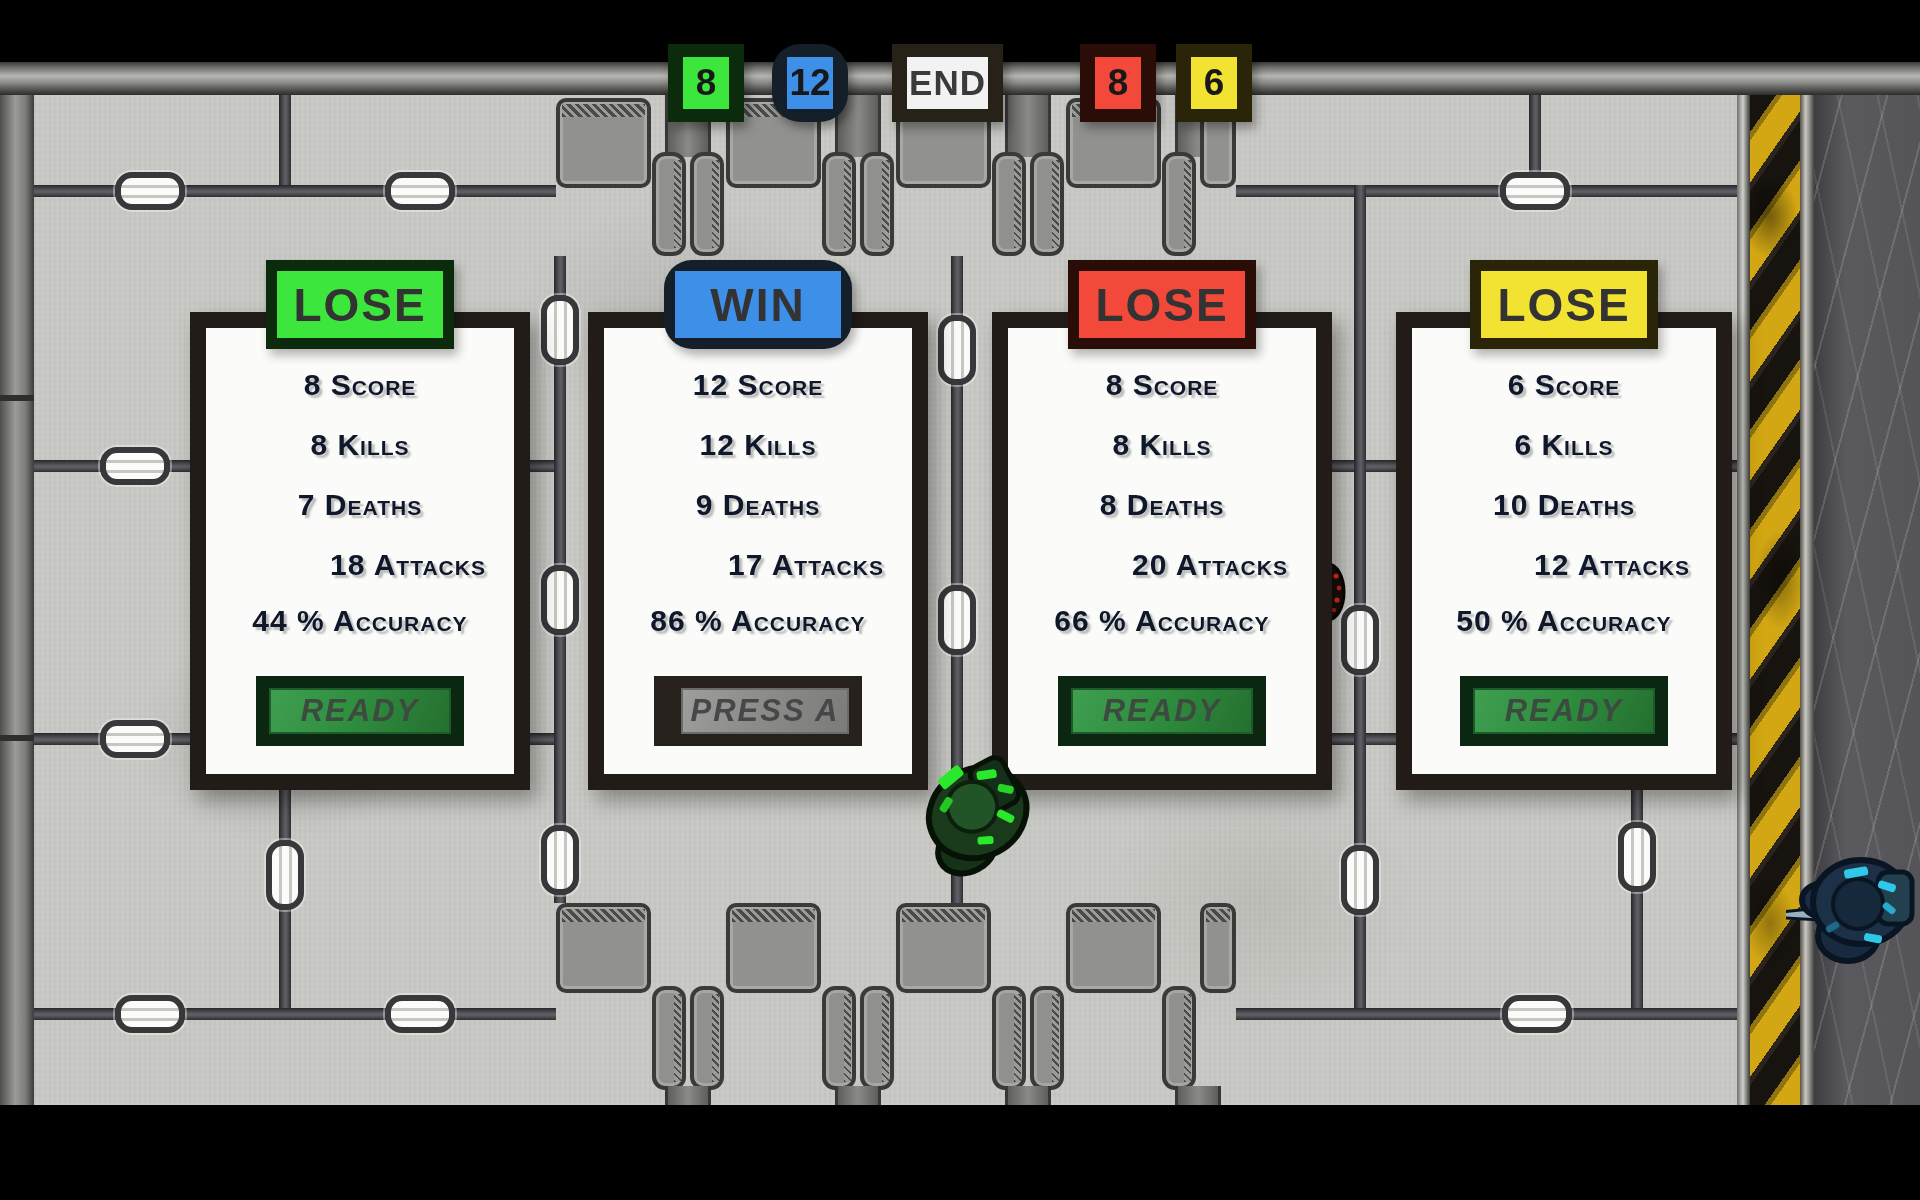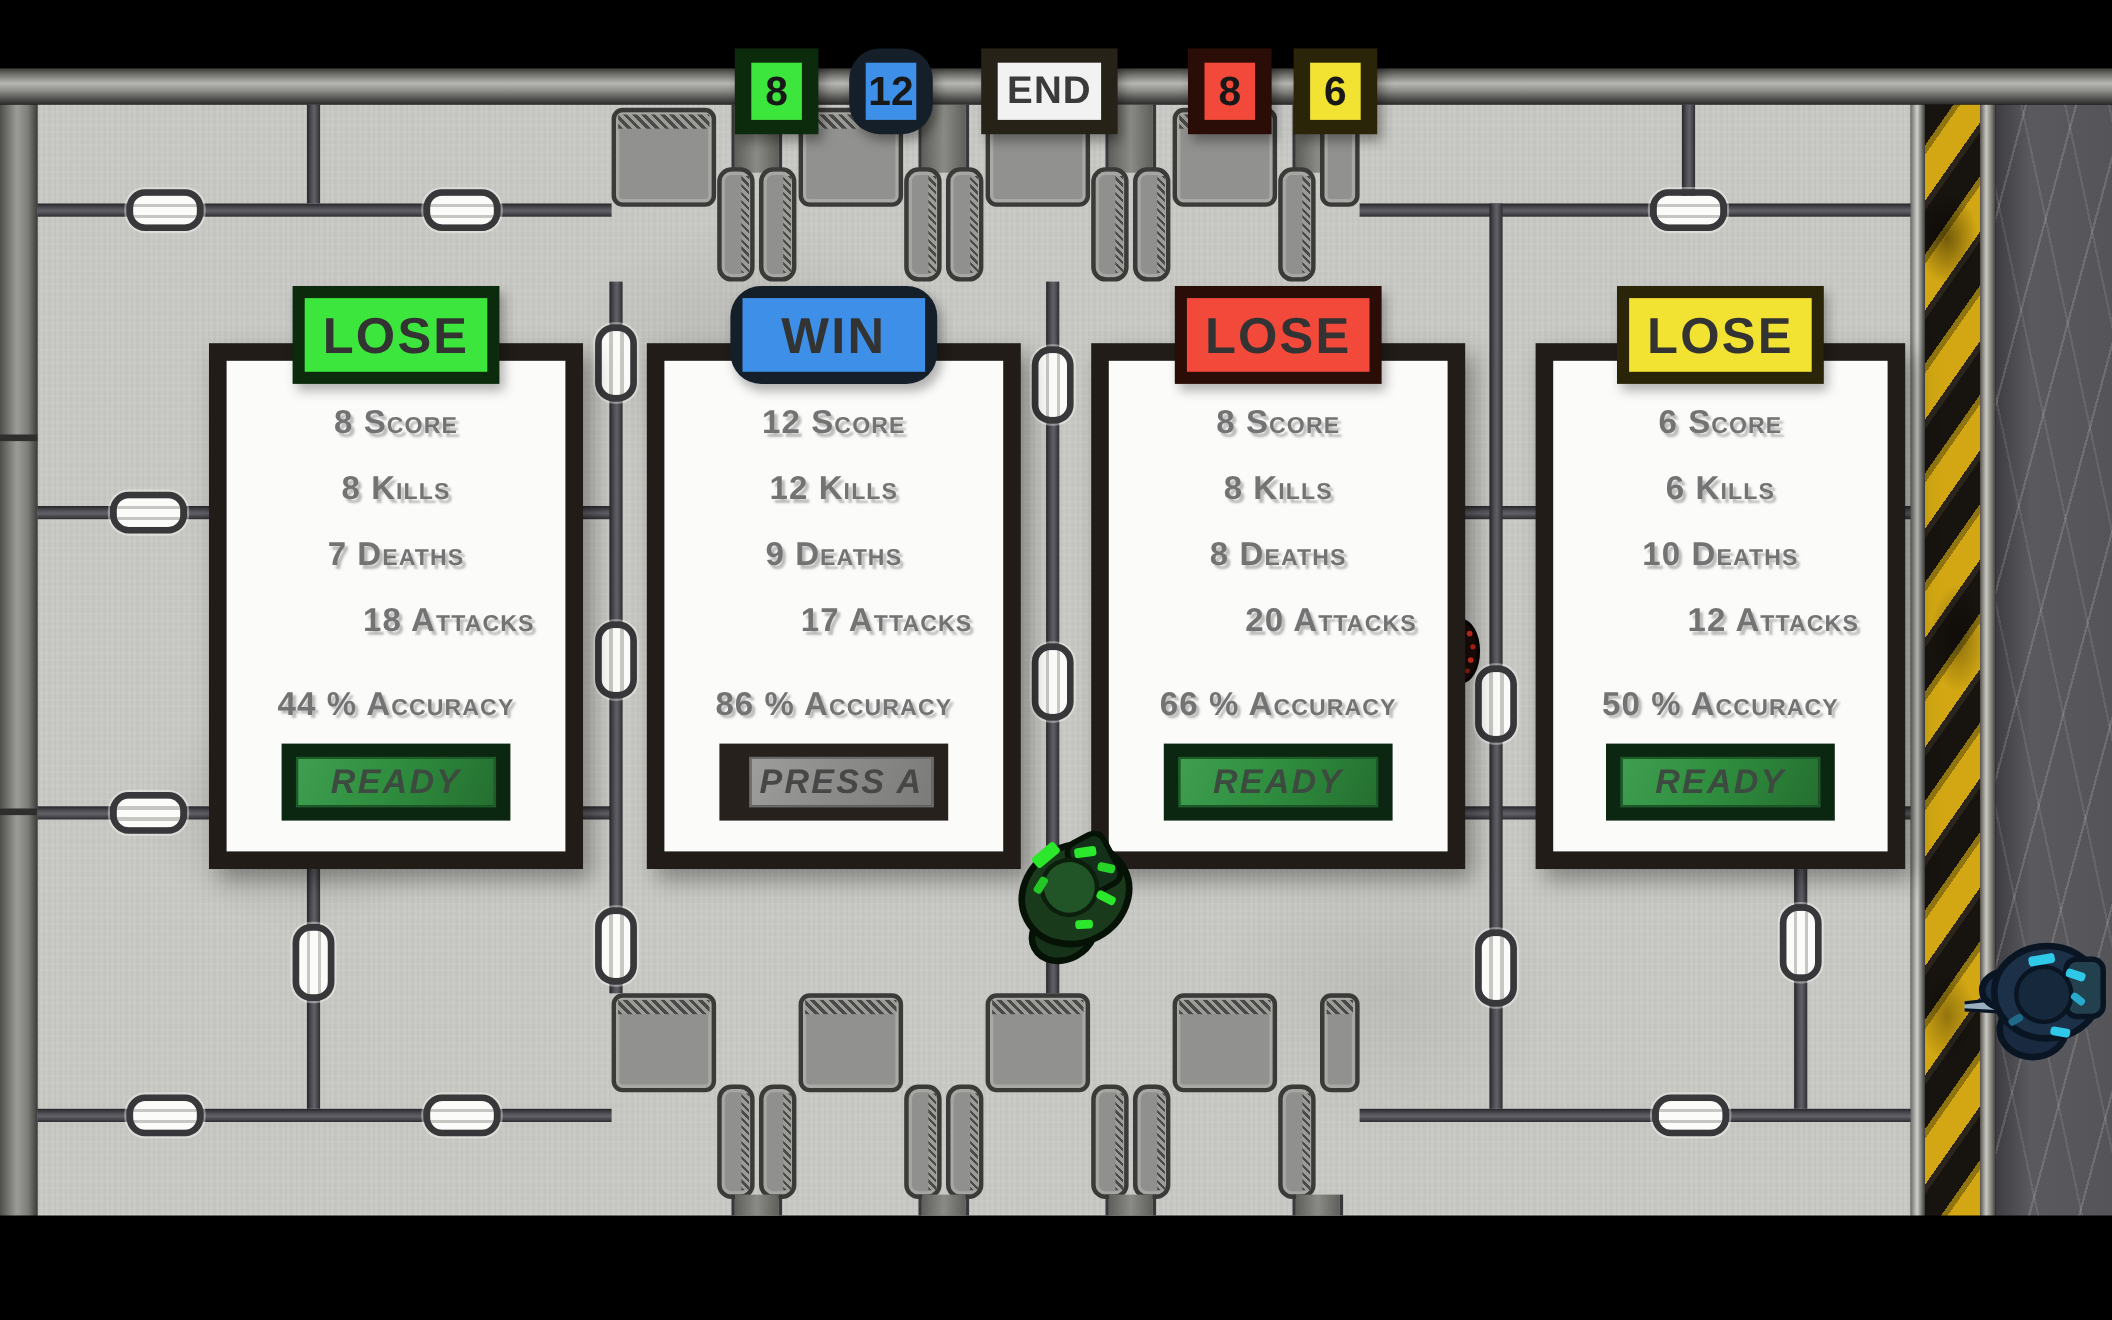--- a/index.html
+++ b/index.html
@@ -86,25 +86,25 @@
   
   .panel{position:absolute;top:312px;width:340px;height:478px;background:#211c18;z-index:30;
     box-shadow:8px 10px 20px rgba(0,0,0,.35);}
   .panel-inner{position:absolute;left:16px;right:16px;top:16px;bottom:16px;background:#fbfbfa;}
   .banner{position:absolute;top:-52px;left:50%;transform:translateX(-50%);width:188px;height:89px;
     box-shadow:4px 6px 10px rgba(0,0,0,.3);}
   .banner-inner{position:absolute;left:11px;right:11px;top:11px;bottom:11px;
     display:flex;align-items:center;justify-content:center;
     font-weight:bold;font-size:46px;color:#333;letter-spacing:2px;}
   .stat{position:absolute;left:0;width:100%;text-align:center;
-    font-weight:bold;font-size:30px;color:#737373;font-variant:small-caps;letter-spacing:1px;
+    font-weight:bold;font-size:30px;color:#0f172a;font-variant:small-caps;letter-spacing:1px;
     text-shadow:3px 3px 2px rgba(70,70,70,.35);}
   .stat:nth-of-type(1){top:40px;} .stat:nth-of-type(2){top:100px;}
   .stat:nth-of-type(3){top:160px;} .stat:nth-of-type(4){top:220px;margin-left:48px;}
-  .stat:nth-of-type(5){top:296px;}
+  .stat:nth-of-type(5){top:276px;}
   .panel-btn{position:absolute;left:50%;transform:translateX(-50%);top:348px;width:208px;height:70px;border:0;
     cursor:pointer;padding:0;}
   .btn-inner{position:absolute;left:13px;right:13px;top:12px;bottom:12px;
     display:flex;align-items:center;justify-content:center;
     font-weight:bold;font-style:italic;font-size:31px;letter-spacing:2px;
     font-family:"Liberation Sans", sans-serif;}
   .btn-ready{background:#0b2611;}
   .btn-ready .btn-inner{background:linear-gradient(115deg,#3f9e50 0%,#2f8f3f 45%,#256f30 100%);
     color:#3d4a3f;border:2px solid #1d5b28;}
   .btn-press{background:#26211d;}
@@ -273,21 +273,21 @@
   <div class="trim" id="trim-bottom"></div>
   <div class="bar-black" id="bar-top"></div>
   <div class="bar-black" id="bar-bottom"></div>
 
   <div class="score-box f-green" id="score-green" style="left:668px;width:76px">
     <div class="score-inner c-green">8</div>
   </div>
   <div class="score-box f-blue" id="score-blue" style="left:772px;width:76px">
     <div class="score-inner c-blue">12</div>
   </div>
-  <div class="score-box f-end" id="score-end" style="left:892px;width:124px">
+  <div class="score-box f-end" id="score-end" style="left:892px;width:111px">
     <div class="score-inner c-end">END</div>
   </div>
   <div class="score-box f-red" id="score-red" style="left:1080px;width:76px">
     <div class="score-inner c-red">8</div>
   </div>
   <div class="score-box f-yellow" id="score-yellow" style="left:1176px;width:76px">
     <div class="score-inner c-yellow">6</div>
   </div>
 
   <div class="panel" style="left:190px">

